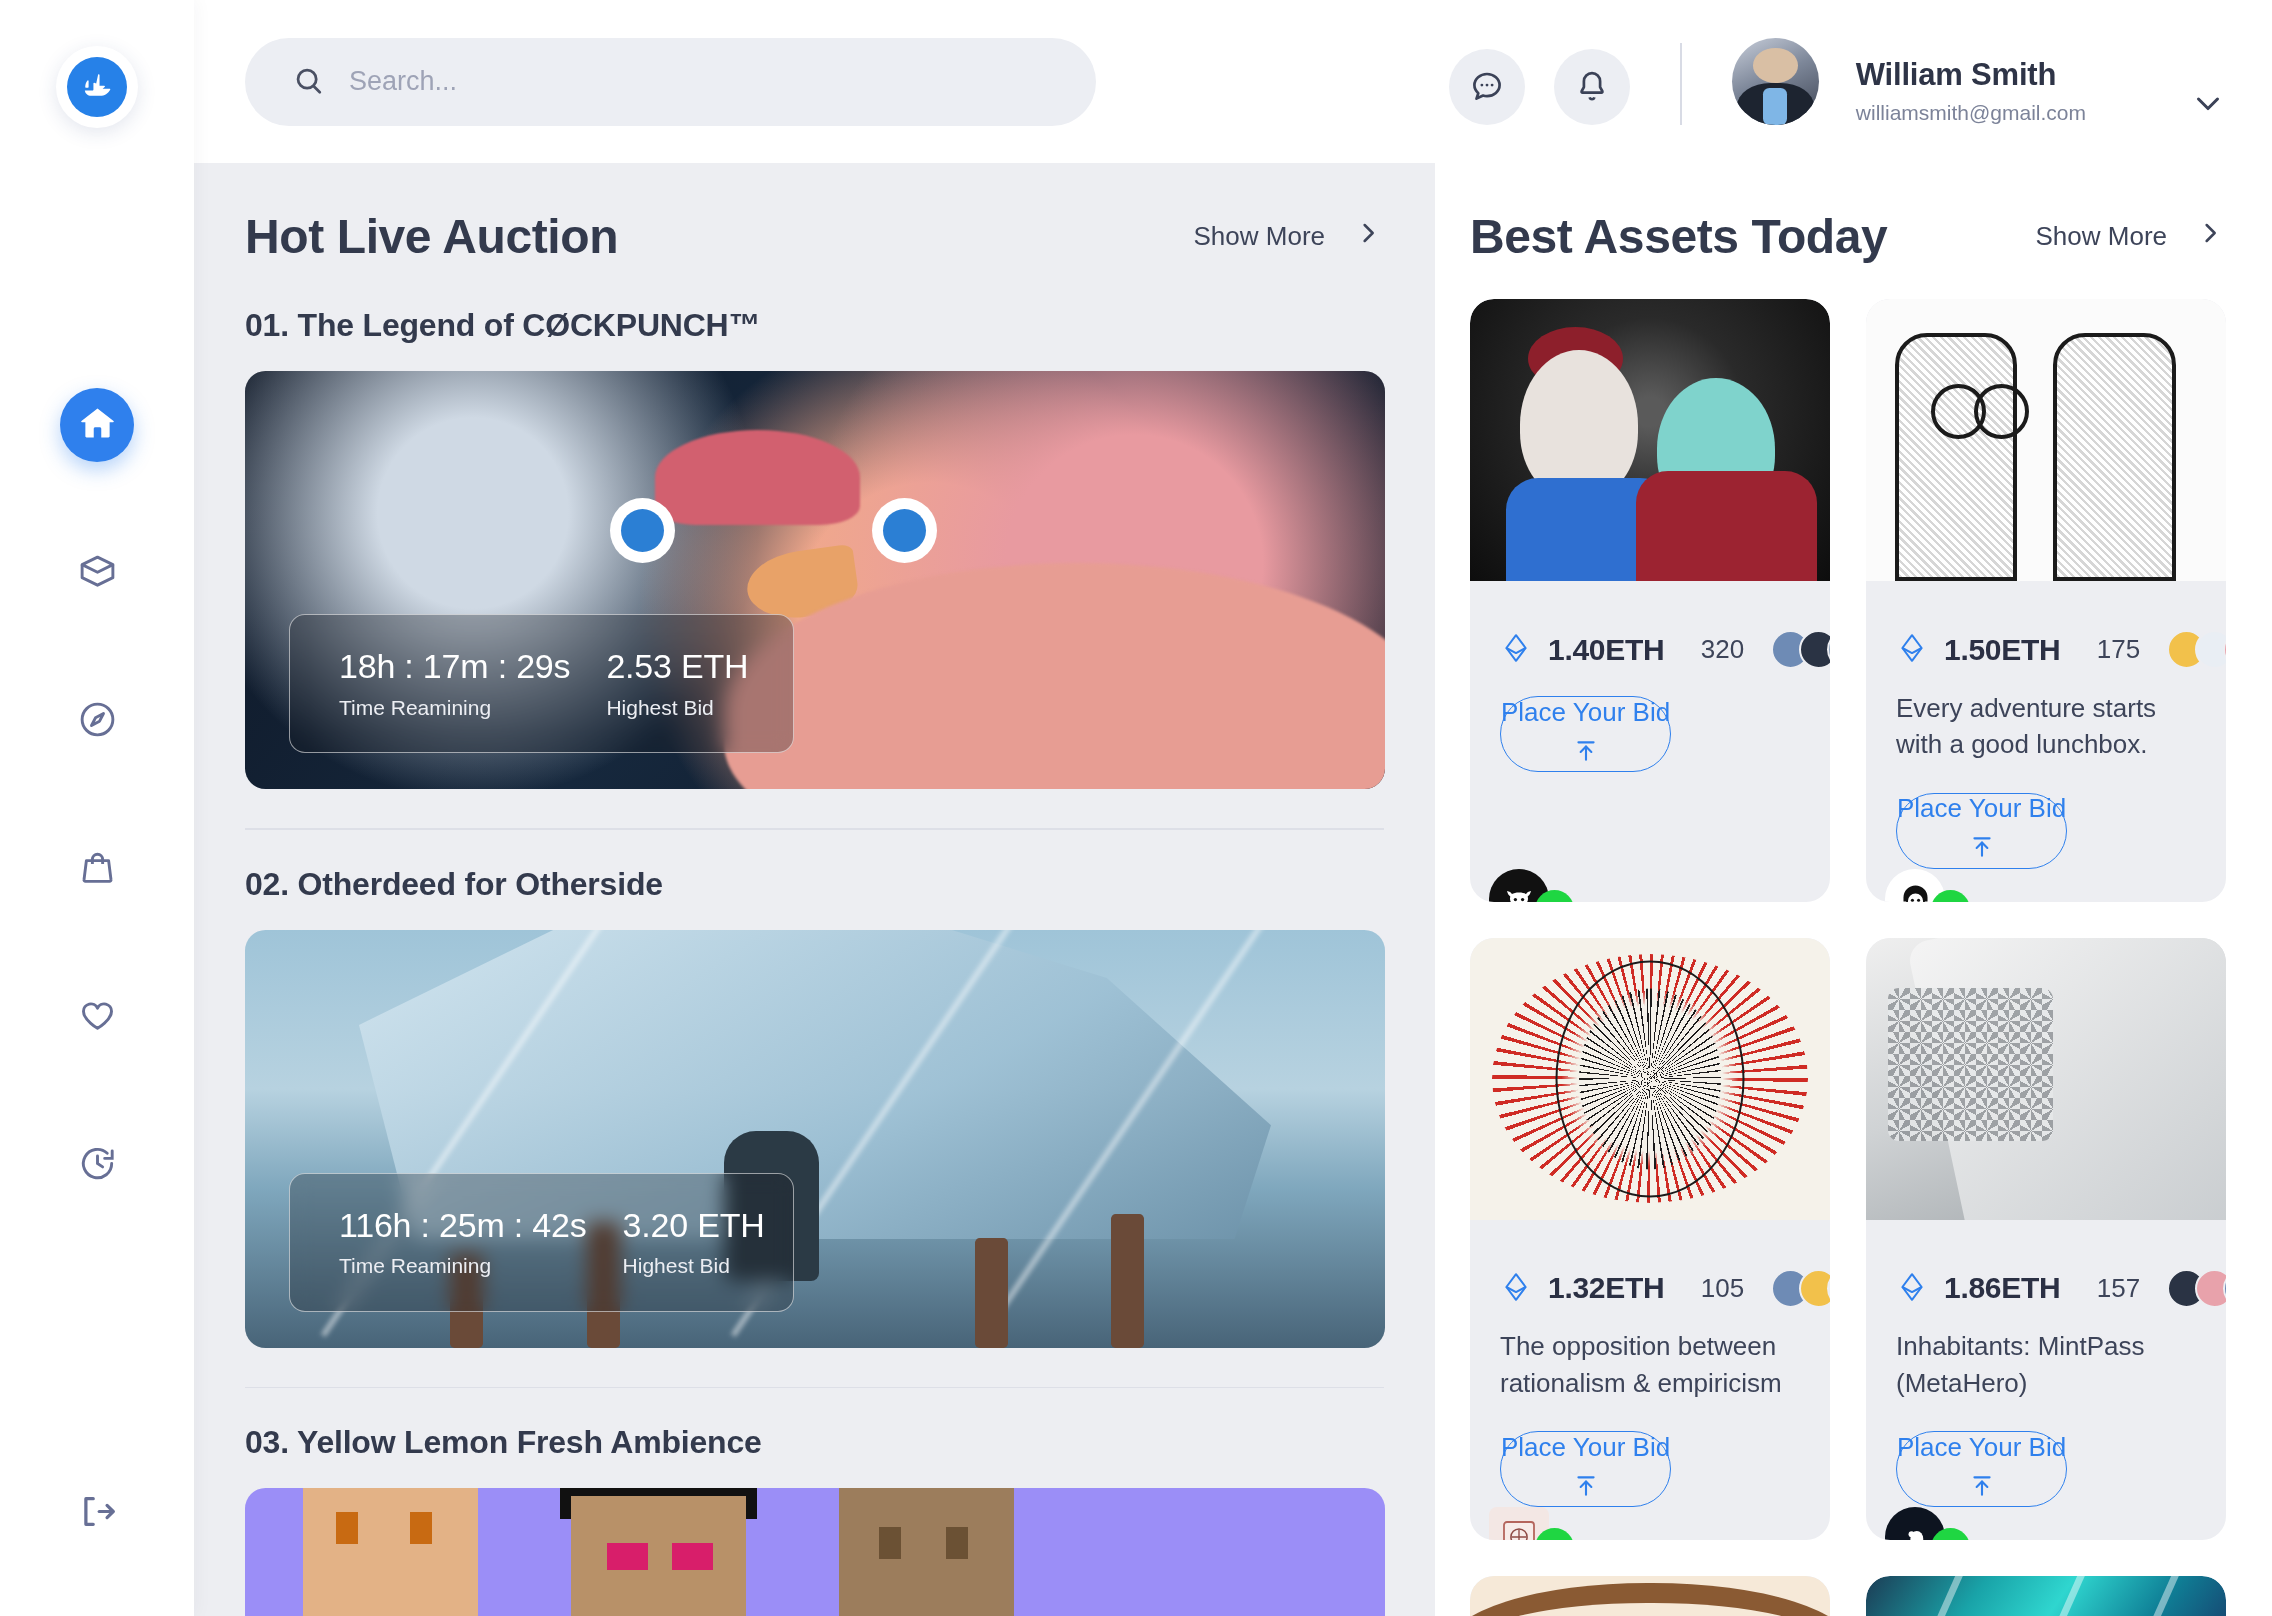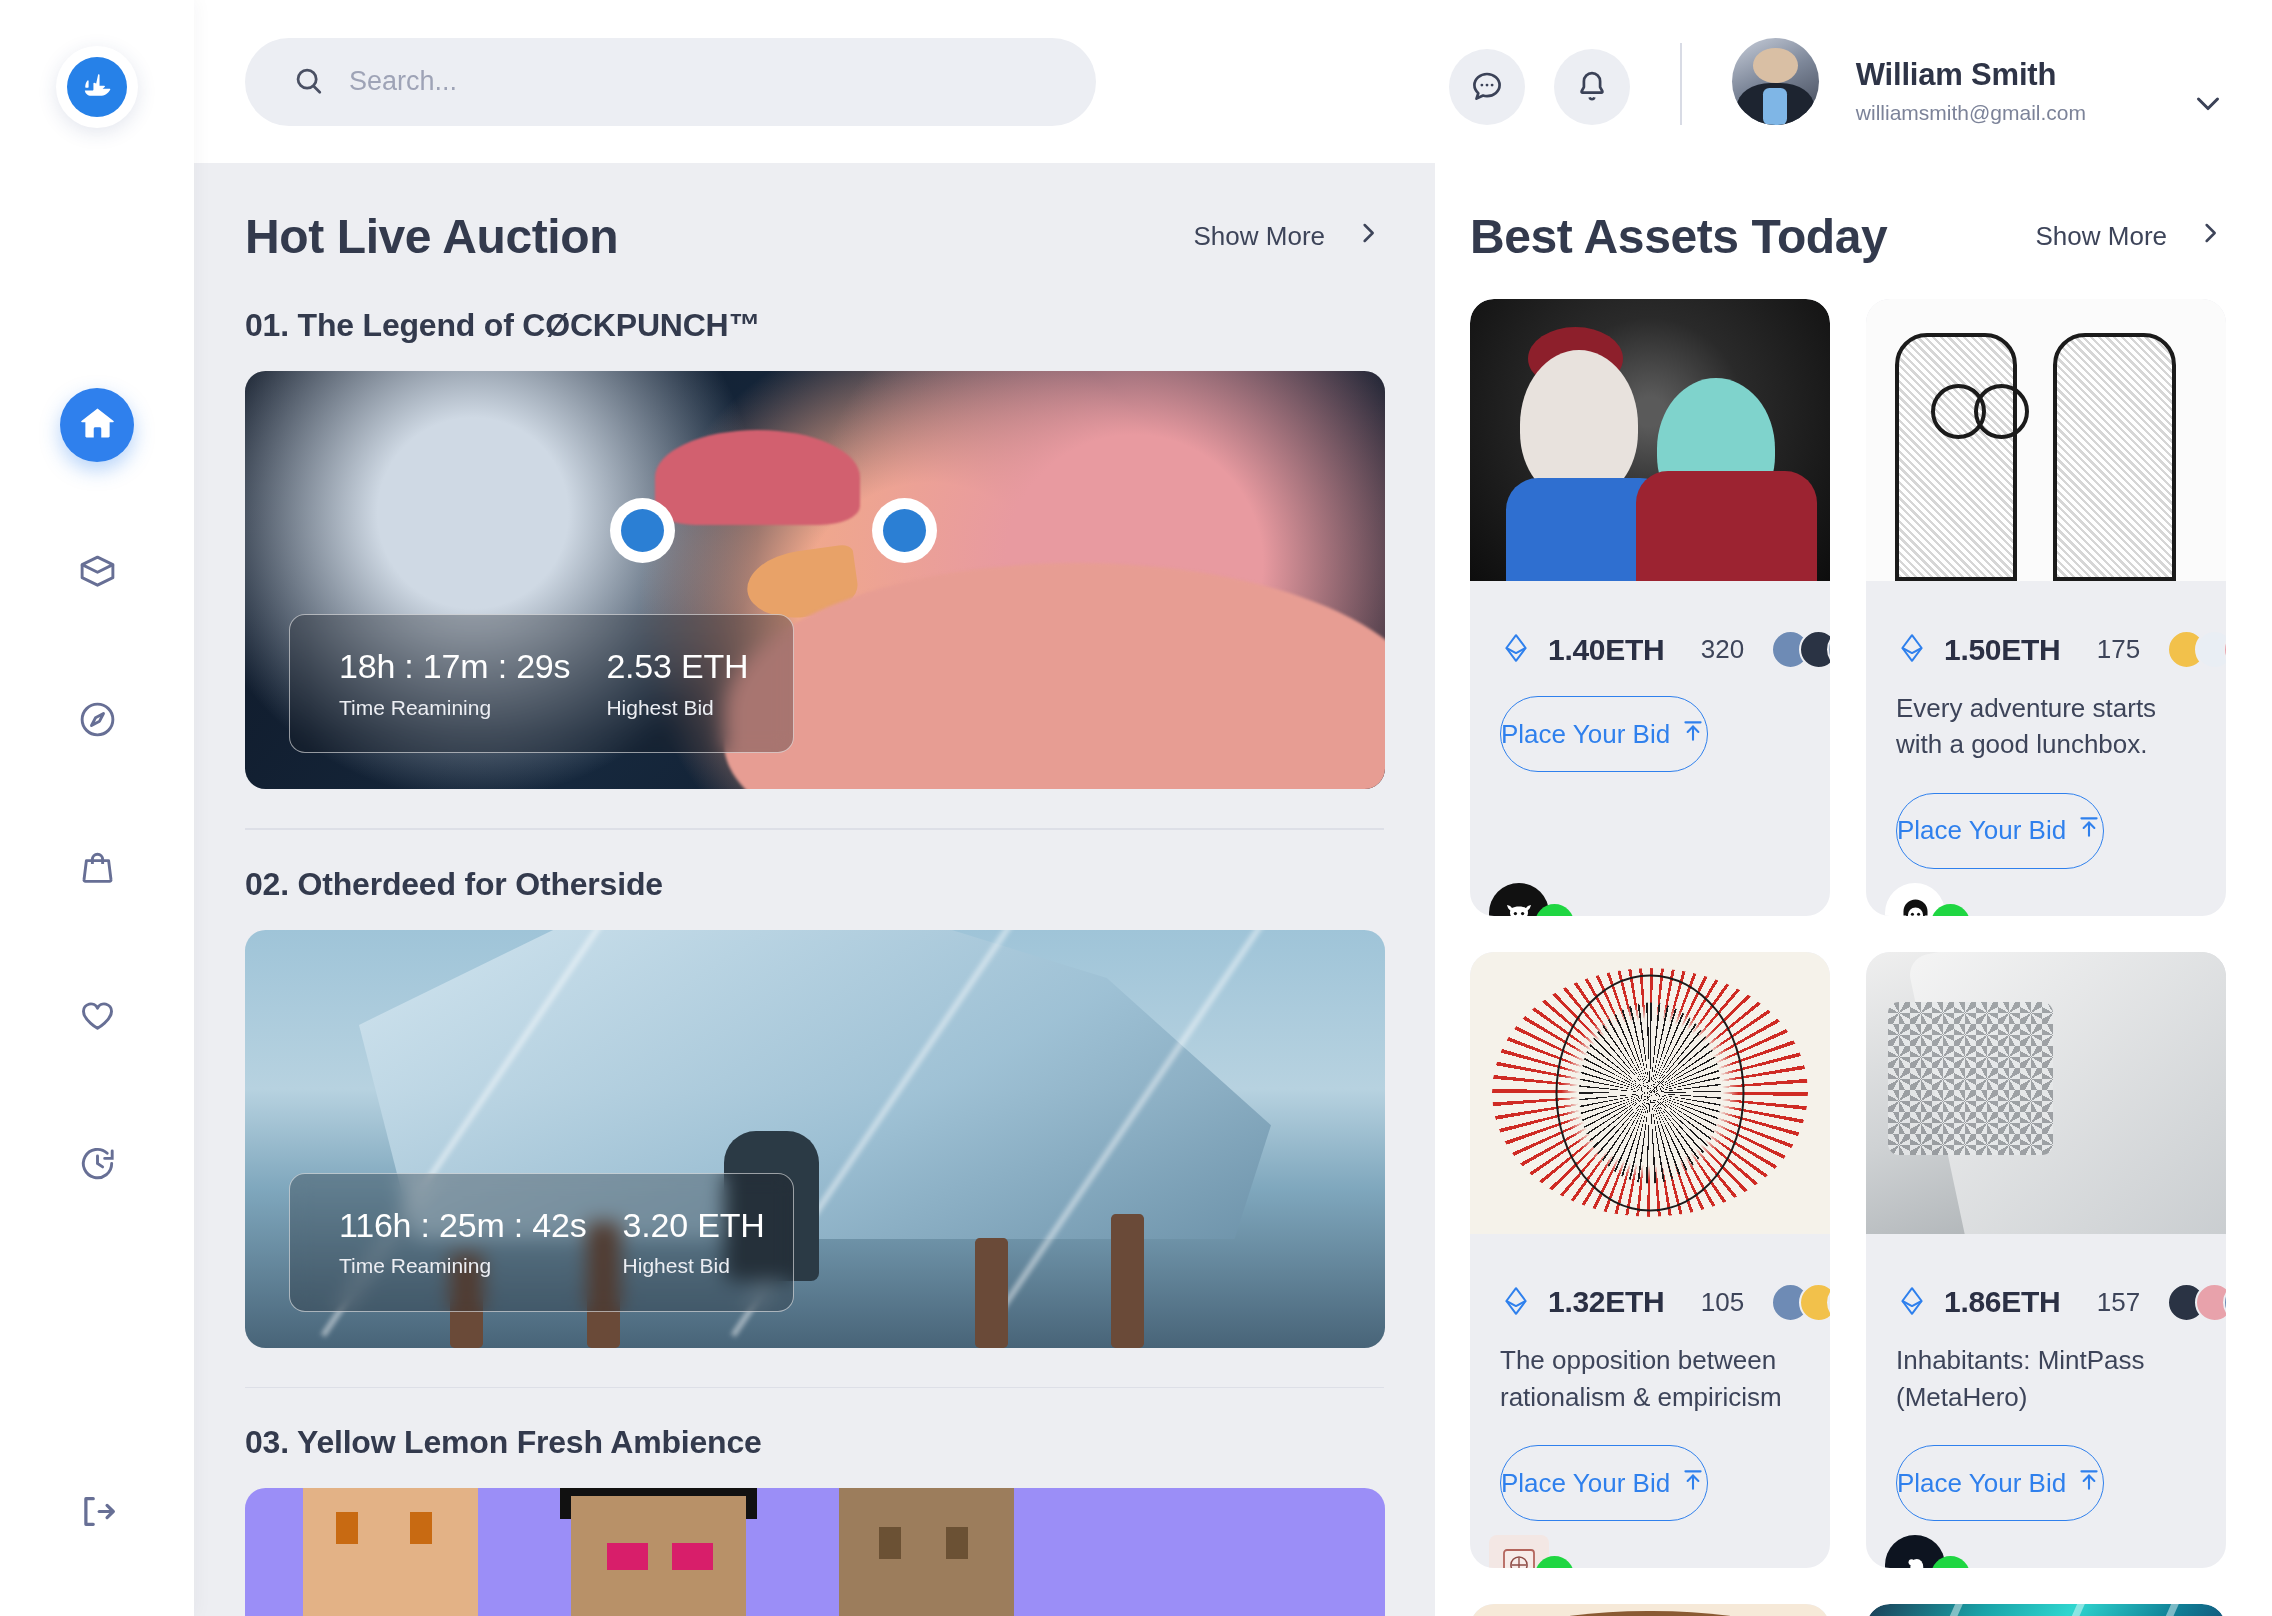--- a/index.html
+++ b/index.html
@@ -149,21 +149,21 @@
 
   
   .aside {
     flex: 1; background:#ffffff; padding: 46px 47px 0 35px; overflow:hidden; min-width:0;
   }
   .aside .sec-title { font-size: 48px; }
   .aside .sec-head { margin-bottom: 35px; }
   .asset-grid { display:grid; grid-template-columns: 1fr 1fr; gap: 36px 36px; }
   .asset-card {
     background:#edeef2; border-radius: 24px; overflow: hidden; position: relative;
-    padding-bottom: 47px;
+    padding-bottom: 33px;
   }
   .asset-img { height: 282px; position: relative; overflow:hidden;
     border-radius: 24px 24px 0 0; }
   .badge-wrap { position:absolute; left: 19px; bottom: -27px; display:flex; align-items:flex-end; z-index: 3; }
   .badge-av { width: 60px; height: 60px; border-radius:50%; background:#111; overflow:hidden;
     display:flex; align-items:center; justify-content:center; color:#fff; }
   .badge-check { width: 39px; height: 39px; border-radius:50%; background:#1fd642;
     margin-left: -14px; display:flex; align-items:center; justify-content:center; }
   .asset-meta { padding: 49px 30px 0 30px; }
   .price-row { display:flex; align-items:center; gap: 16px; }
@@ -172,20 +172,21 @@
   .stack { display:flex; margin-left: 11px; }
   .stack i { width: 39px; height: 39px; border-radius:50%; display:block; margin-left:-11px;
     border: 2.4px solid #edeef2; }
   .stack i:first-child { margin-left: 0; }
   .asset-name { margin-top: 20.5px; font-size: 26px; line-height: 1.42; color:#3d4459; min-height: 76px; }
   .bid-btn {
     margin-top: 27px; height: 76px; border-radius: 38px; border: 1.6px solid #2f80ed;
     background: transparent; color:#2f80ed; font-size: 26px;
     display:flex; align-items:center; justify-content:center; gap: 9px; cursor:pointer;
     font-family: "Liberation Sans", sans-serif;
+    flex-direction: column;
   }
 
   
   .art-bulls { position:absolute; inset:0;
     background: radial-gradient(circle at 50% 40%, #5a5a5a 0 6%, #2a2a2a 38%, #0d0d0d 100%); }
   .art-bulls .b1 { position:absolute; left:14%; top:18%; width:118px; height:150px; border-radius:50% 50% 45% 45%;
     background:#e8e2dd; }
   .art-bulls .b2 { position:absolute; left:52%; top:28%; width:118px; height:142px; border-radius:50% 50% 45% 45%;
     background:#7fd3cc; }
   .art-bulls .c1 { position:absolute; left:10%; bottom:0; width:166px; height:103px; background:#2f6fd0; border-radius: 32px 32px 0 0; }

